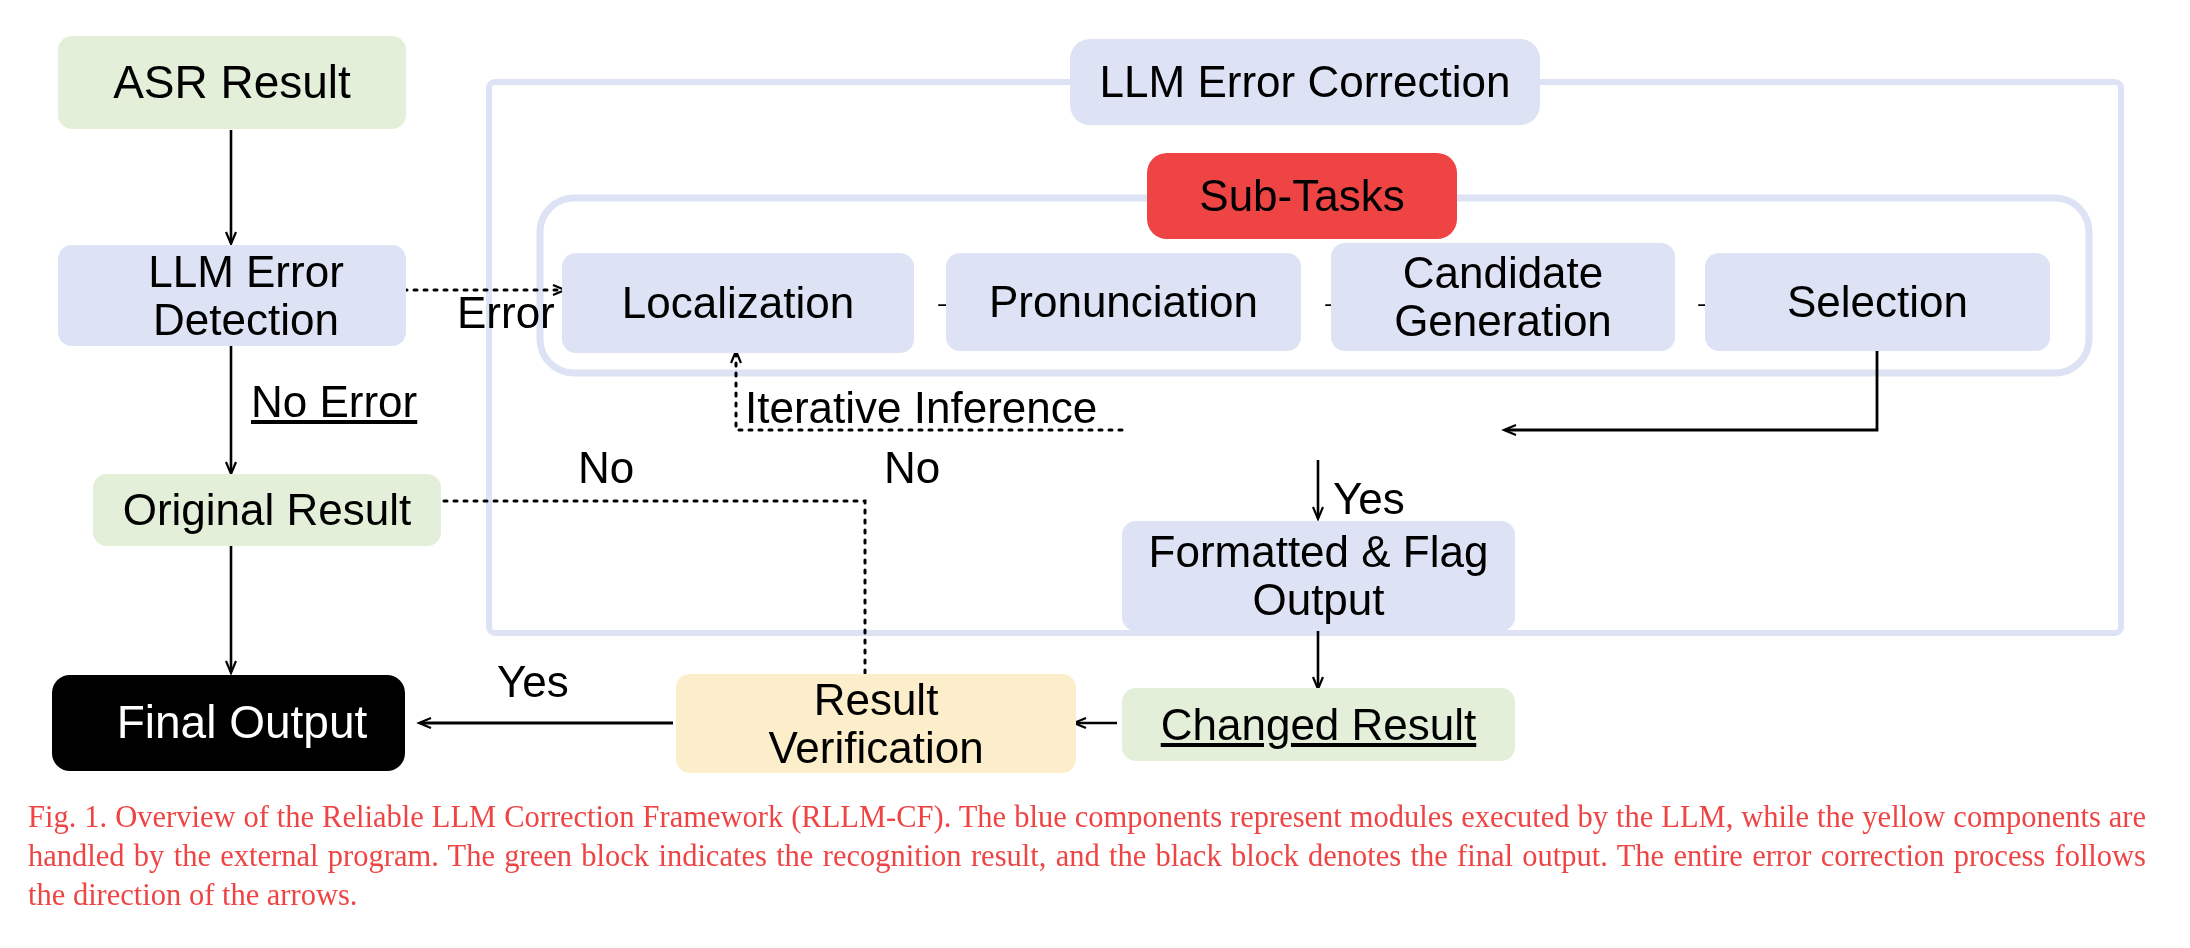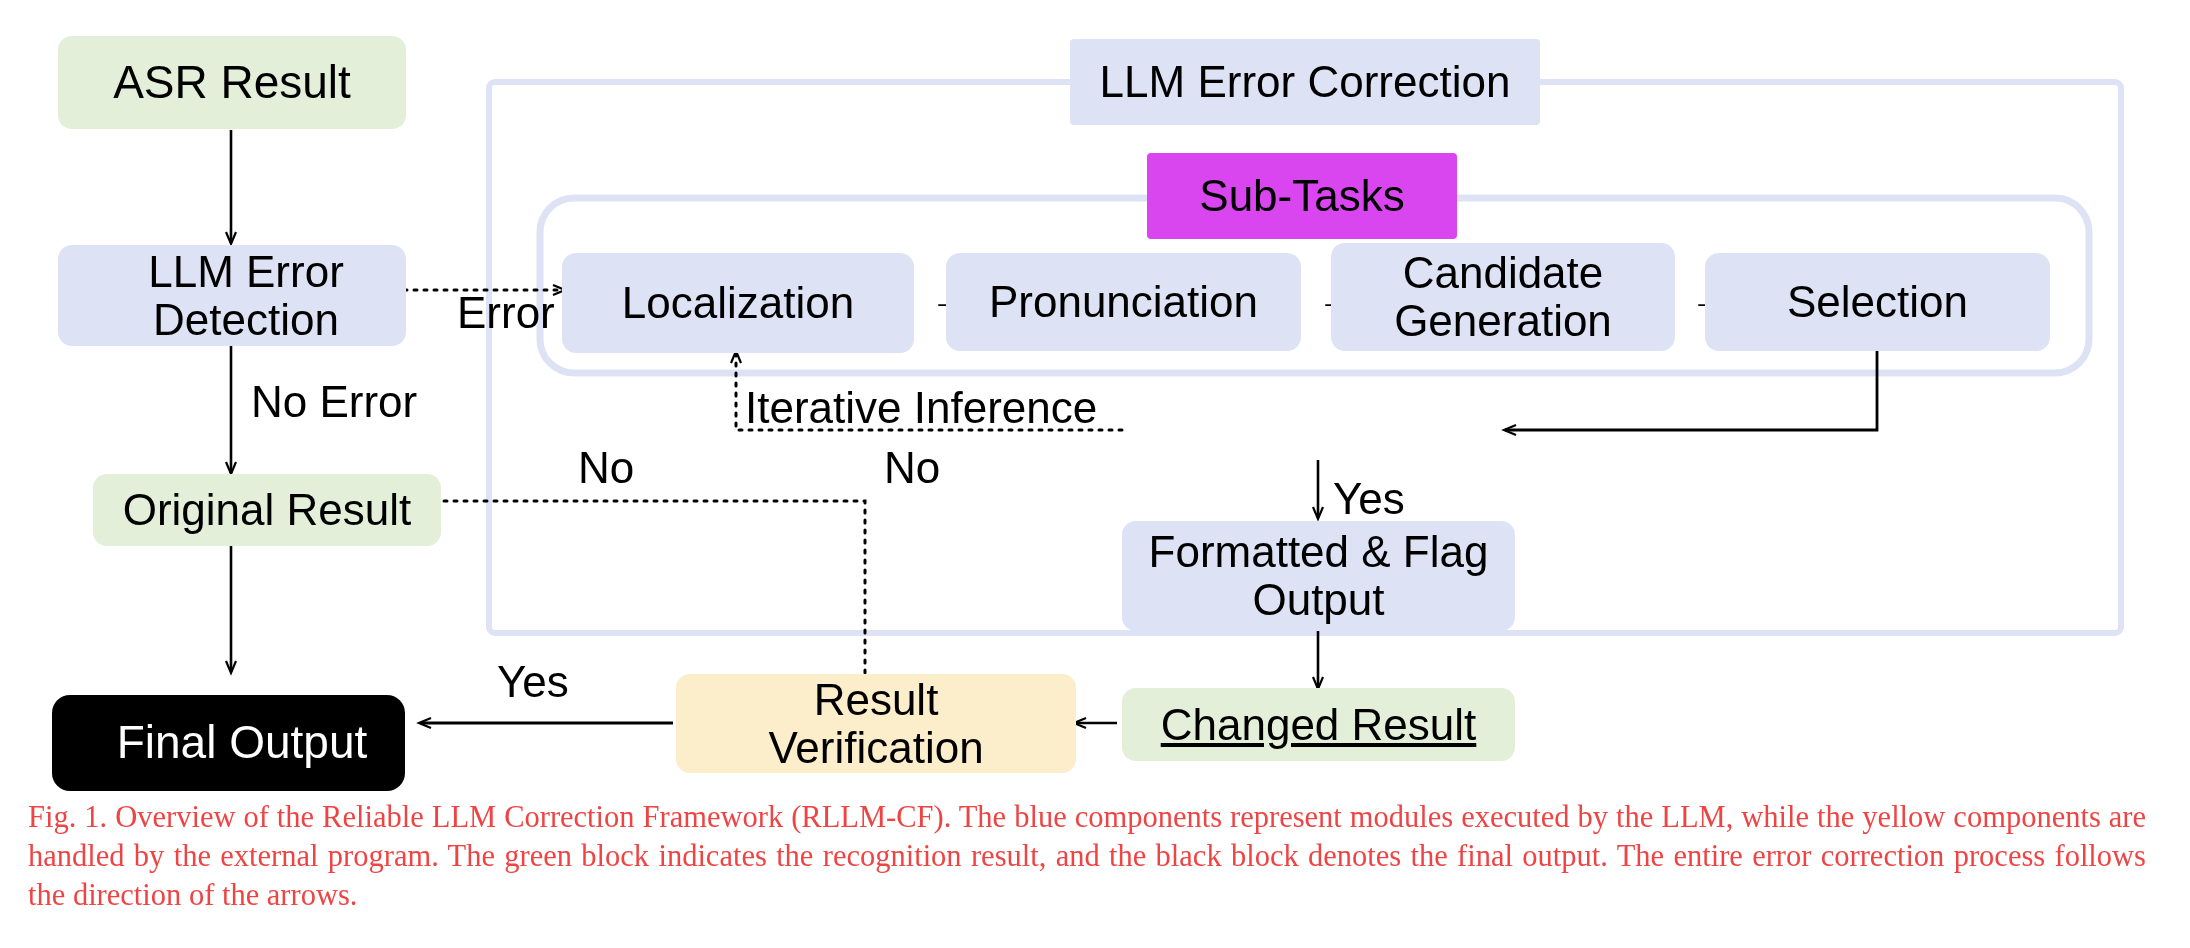--- a/index.html
+++ b/index.html
@@ -1,21 +1,21 @@
 <!DOCTYPE html>
 <html><head>
 <meta charset="utf-8">
 <style>
   html,body{margin:0;padding:0;background:#ffffff;}
   body{width:2190px;height:948px;font-family:"Liberation Sans",sans-serif;position:relative;overflow:hidden;}
   #figure{position:absolute;left:0;top:0;width:2190px;height:790px;}
   .node{position:absolute;display:flex;align-items:center;justify-content:center;text-align:center;border-radius:14px;line-height:1.08;box-sizing:border-box;}
   .node span{display:block;width:100%;padding:0 6px;}
   .lbl{position:absolute;white-space:nowrap;line-height:1;}
-  .container-title{position:absolute;display:flex;align-items:center;justify-content:center;border-radius:4px;z-index:5;}
+  .container-title{position:absolute;display:flex;align-items:center;justify-content:center;border-radius:20px;z-index:5;}
   .caption{position:absolute;left:28px;top:798px;width:2118px;
            font-family:Liberation Serif, serif;font-size:30.5px;line-height:1.28;
            text-align:justify;color:#ef4444;}
   svg.wires{position:absolute;left:0;top:0;width:2190px;height:790px;overflow:visible;z-index:1;}
   .nodelayer{position:absolute;left:0;top:0;width:2190px;height:790px;z-index:3;}
   .framelayer{position:absolute;left:0;top:0;width:2190px;height:790px;z-index:0;}
 </style>
 </head>
 <body>
 
@@ -60,38 +60,38 @@
 
     <path d="M865,683 L865,501 L419,501" fill="none" stroke="#000" stroke-width="3" stroke-dasharray="3,7" stroke-linecap="round" marker-end="url(#ahd)"></path>
   </svg>
 
   <div class="nodelayer">
 
     <div class="container-title" style="left:1070px;top:39px;width:470px;height:86px;background:#dde3f4;font-size:44px;color:#000;">
       <span>LLM Error Correction</span>
     </div>
 
-    <div class="container-title" style="left:1147px;top:153px;width:310px;height:86px;background:#d946ef;font-size:44px;color:#000;">
+    <div class="container-title" style="left:1147px;top:153px;width:310px;height:86px;background:#ef4444;font-size:44px;color:#000;">
       <span>Sub-Tasks</span>
     </div>
 
     <div class="node" style="left:58px;top:36px;width:348px;height:93px;background:#e3efd9;font-size:46px;color:#000;">
       <span>ASR Result</span>
     </div>
 
     <div class="node" style="left:58px;top:245px;width:348px;height:101px;background:#dde3f4;font-size:44px;color:#000;white-space:pre-line;padding-left:28px;">
       <span>LLM Error
 Detection</span>
     </div>
 
     <div class="node" style="left:58px;top:474px;width:348px;height:72px;background:#e3efd9;font-size:44px;color:#000;margin-left:35px;">
       <span>Original Result</span>
     </div>
 
-    <div class="node" style="left:52px;top:695px;width:353px;height:96px;background:#000000;font-size:46px;color:#ffffff;border-radius:18px;padding-left:27px;">
+    <div class="node" style="left:52px;top:675px;width:353px;height:96px;background:#000000;font-size:46px;color:#ffffff;border-radius:18px;padding-left:27px;">
       <span>Final Output</span>
     </div>
 
     <div class="node" style="left:562px;top:253px;width:352px;height:100px;background:#dde3f4;font-size:44px;color:#000;justify-content:flex-end;">
       <span>Localization</span>
     </div>
 
     <div class="lbl" style="left:930px;top:278px;font-size:40px;color:#000;">
       <span>→</span>
     </div>
@@ -129,21 +129,21 @@
 
     <div class="node" style="left:676px;top:674px;width:400px;height:99px;background:#fceecb;font-size:44px;color:#000;white-space:pre-line;">
       <span>Result
 Verification</span>
     </div>
 
     <div class="lbl" style="left:428px;top:291px;font-size:44px;color:#000;margin-left:29px;">
       <span>Error</span>
     </div>
 
-    <div class="lbl" style="left:251px;top:380px;font-size:44px;color:#000;">
+    <div class="lbl" style="left:251px;top:380px;font-size:44px;color:#000;text-decoration:underline;">
       <span>No Error</span>
     </div>
 
     <div class="lbl" style="left:578px;top:446px;font-size:44px;color:#000;">
       <span>No</span>
     </div>
 
     <div class="lbl" style="left:884px;top:446px;font-size:44px;color:#000;">
       <span>No</span>
     </div>

